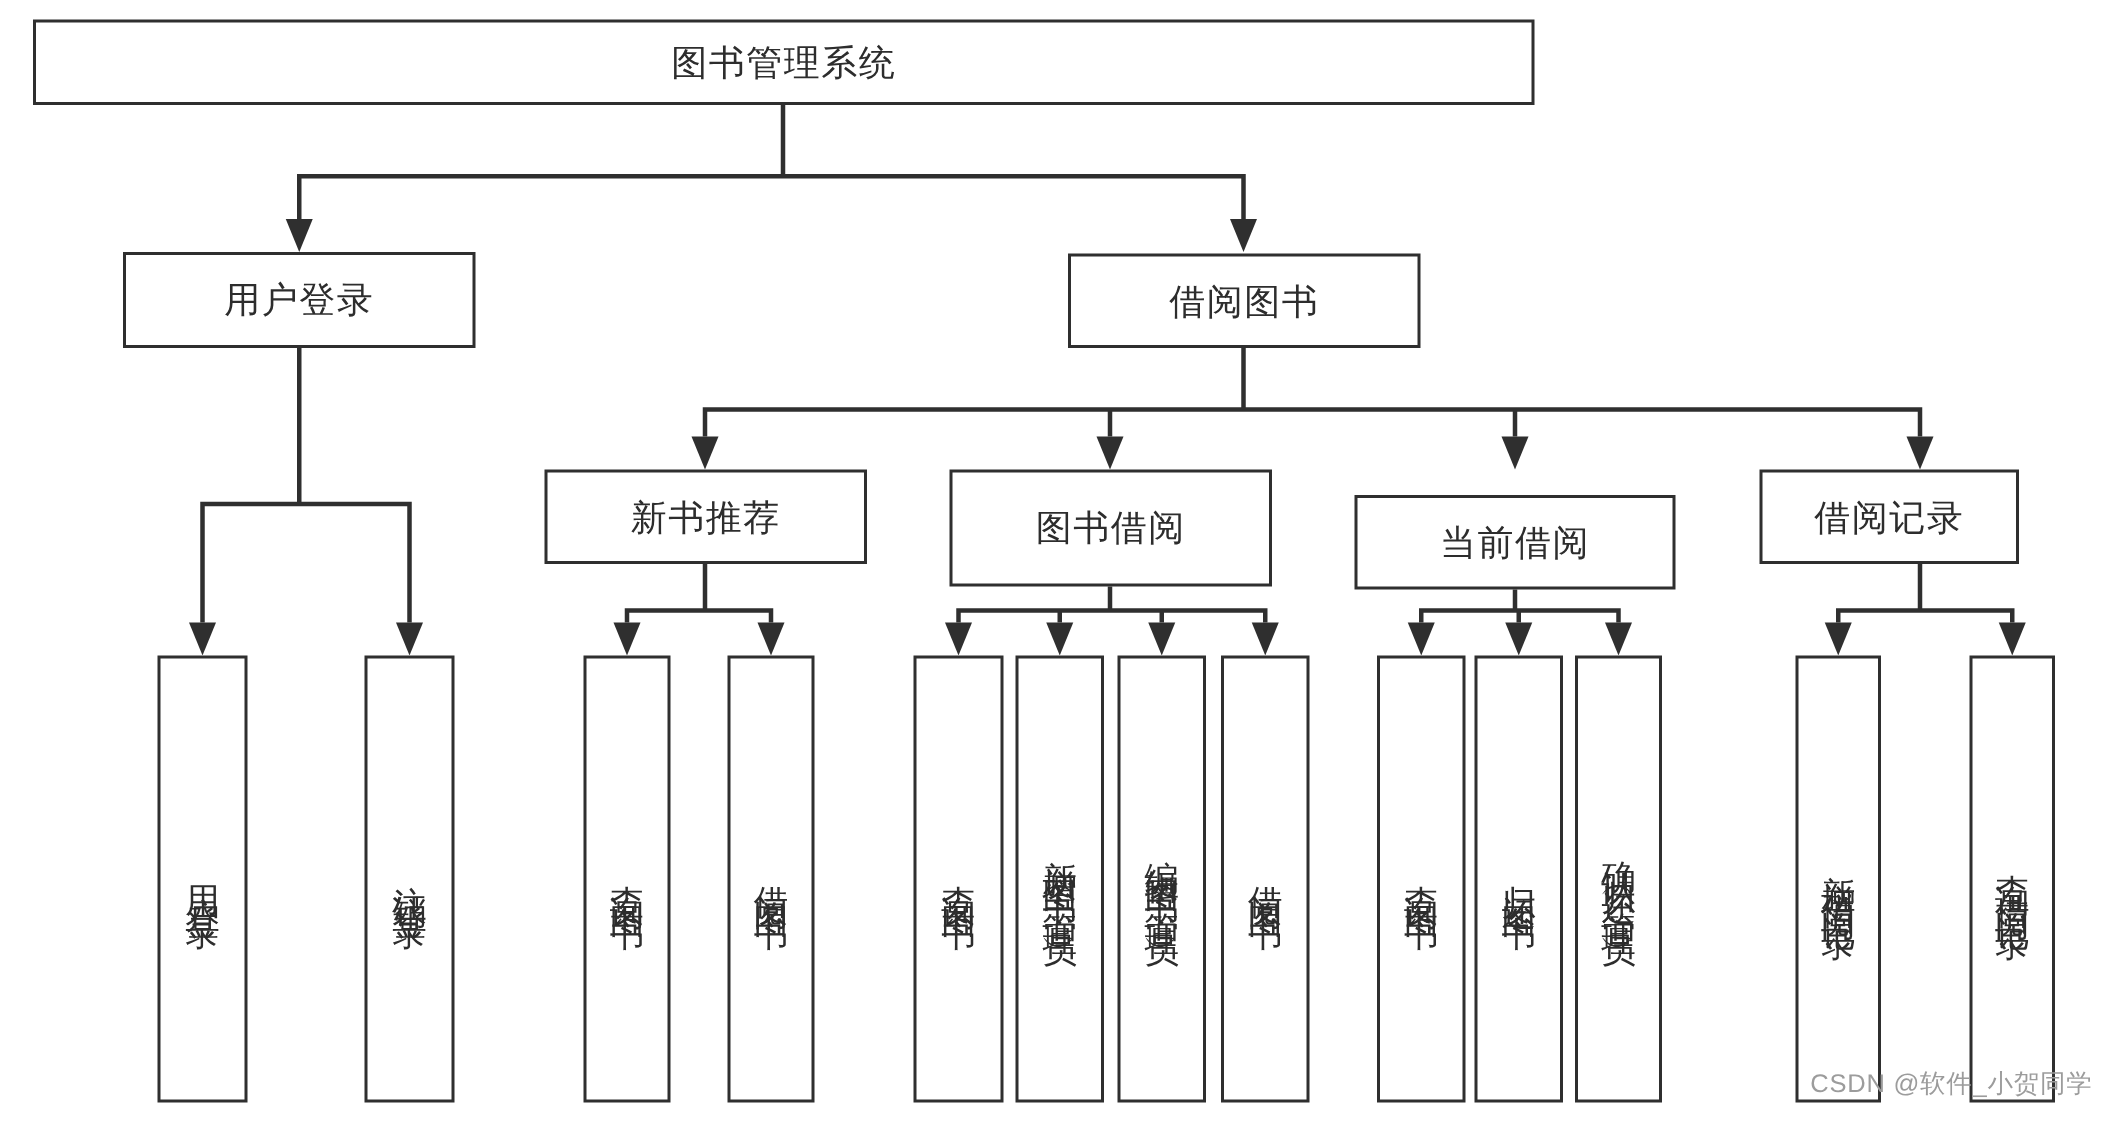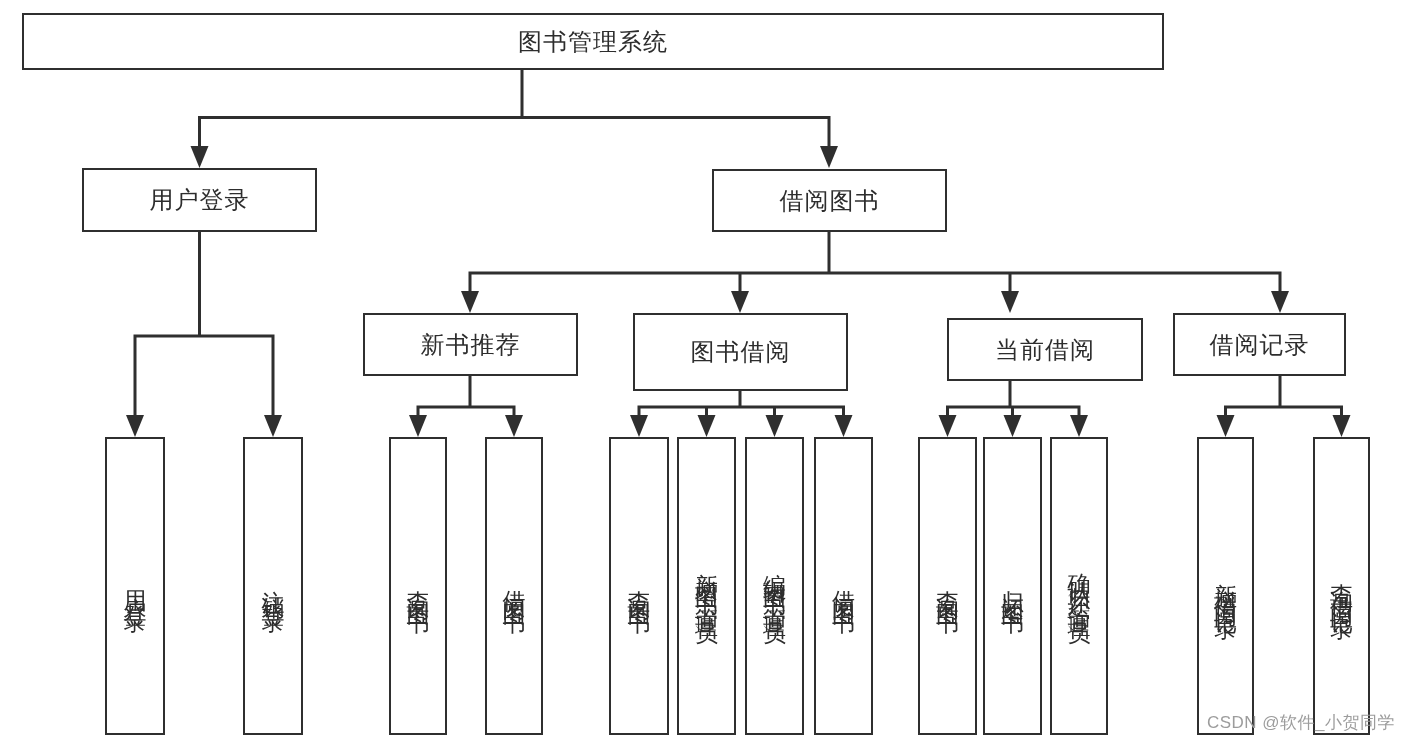--- a/index.html
+++ b/index.html
@@ -101,38 +101,38 @@
     <path d="M1010 376 V407 M947.5 415 V407 H1079 V415 M1012.5 407 V415"></path>
     <polygon points="938.5,415 956.5,415 947.5,437"></polygon>
     <polygon points="1003.5,415 1021.5,415 1012.5,437"></polygon>
     <polygon points="1070,415 1088,415 1079,437"></polygon>
 
     <path d="M1280 376 V407 M1225.5 415 V407 H1341.5 V415"></path>
     <polygon points="1216.5,415 1234.5,415 1225.5,437"></polygon>
     <polygon points="1332.5,415 1350.5,415 1341.5,437"></polygon>
   </svg>
 
-  <div class="node" style="left:22px; top:13px; width:1142px; height:57px;text-align:right;">
+  <div class="node" style="left:22px; top:13px; width:1001px; height:57px;text-align:right;">
     <span class="hlabel">图书管理系统</span>
   </div>
 
   <div class="node" style="left:82px; top:168px; width:235px; height:64px;">
     <span class="hlabel">用户登录</span>
   </div>
   <div class="node" style="left:712px; top:169px; width:235px; height:63px;">
     <span class="hlabel">借阅图书</span>
   </div>
 
   <div class="node" style="left:363px; top:313px; width:215px; height:63px;">
     <span class="hlabel">新书推荐</span>
   </div>
   <div class="node" style="left:633px; top:313px; width:215px; height:78px;">
     <span class="hlabel">图书借阅</span>
   </div>
-  <div class="node" style="left:903px; top:318px; width:196px; height:63px;margin-left:44px;">
+  <div class="node" style="left:903px; top:330px; width:214px; height:63px;">
     <span class="hlabel">当前借阅</span>
   </div>
   <div class="node" style="left:1173px; top:313px; width:173px; height:63px;">
     <span class="hlabel">借阅记录</span>
   </div>
 
   <div class="node" style="left:105px; top:437px; width:60px; height:298px;">
     <span class="vlabel">用户登录</span>
   </div>
   <div class="node" style="left:243px; top:437px; width:60px; height:298px;">

